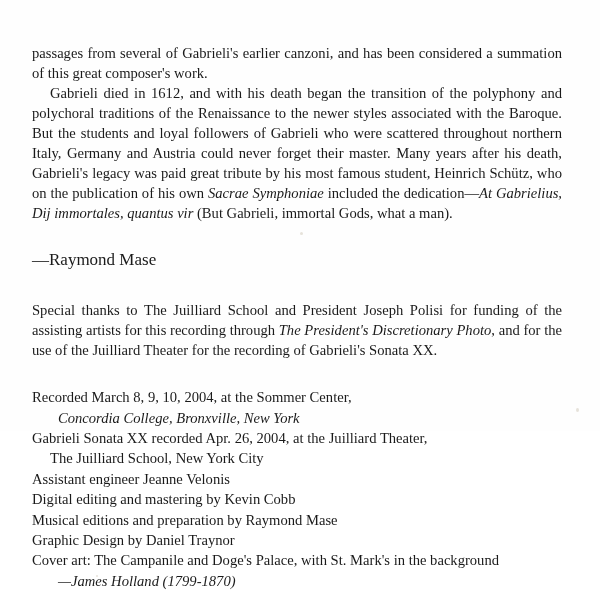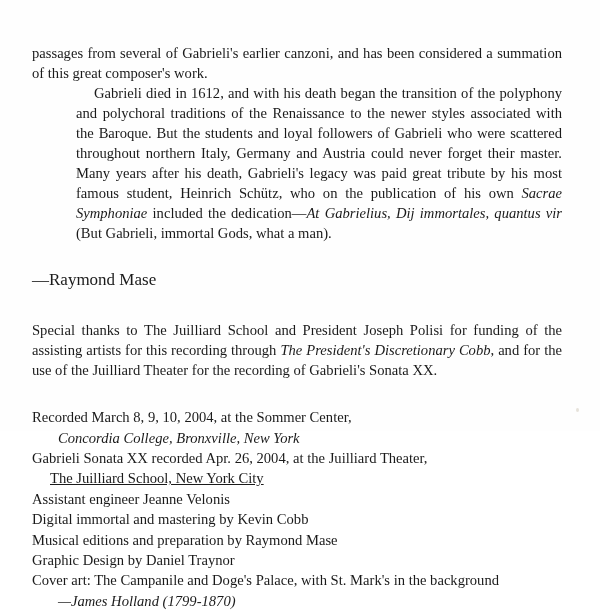--- a/index.html
+++ b/index.html
@@ -26,21 +26,20 @@
     margin: 0;
     font-size: 14.6px;
     line-height: 1.37;
     text-align: justify;
   }
   .para-first {
     text-indent: 0;
   }
   .para-indent {
     text-indent: 18px;
-    margin-left: 44px;
   }
   .italic {
     font-style: italic;
   }
   .signature {
     margin-top: 24px;
     font-size: 17px;
     line-height: 1.37;
   }
   .thanks-block {
@@ -53,21 +52,20 @@
   }
   .credits .line {
     white-space: pre-wrap;
   }
   .credits .indent1 {
     padding-left: 26px;
     font-style: italic;
   }
   .credits .indent2 {
     padding-left: 18px;
-    text-decoration: underline;
   }
   .speck {
     position: absolute;
     background: #d8d2c6;
     border-radius: 50%;
     opacity: 0.65;
   }
 </style>
 </head>
 <body>
@@ -78,29 +76,29 @@
   <span class="speck" style="left:576px; top:408px; width:3px; height:4px;"></span>
   <span class="speck" style="left:96px; top:575px; width:2px; height:2px;"></span>
 
   <p class="para-first">passages from several of Gabrieli's earlier canzoni, and has been considered a summation of this great composer's work.</p>
 
   <p class="para-indent"><span>Gabrieli died in 1612, and with his death began the transition of the polyphony and polychoral traditions of the Renaissance to the newer styles associated with the Baroque. But the students and loyal followers of Gabrieli who were scattered throughout northern Italy, Germany and Austria could never forget their master. Many years after his death, Gabrieli's legacy was paid great tribute by his most famous student, Heinrich Schütz, who on the publication of his own </span><span class="italic">Sacrae Symphoniae</span><span> included the dedication—</span><span class="italic">At Gabrielius, Dij immortales, quantus vir</span><span> (But Gabrieli, immortal Gods, what a man).</span></p>
 
   <div class="signature">—Raymond Mase</div>
 
   <div class="thanks-block">
-    <p><span>Special thanks to The Juilliard School and President Joseph Polisi for funding of the assisting artists for this recording through </span><span class="italic">The President's Discretionary Cobb</span><span>, and for the use of the Juilliard Theater for the recording of Gabrieli's Sonata XX.</span></p>
+    <p><span>Special thanks to The Juilliard School and President Joseph Polisi for funding of the assisting artists for this recording through </span><span class="italic">The President's Discretionary Photo</span><span>, and for the use of the Juilliard Theater for the recording of Gabrieli's Sonata XX.</span></p>
   </div>
 
   <div class="credits">
     <div class="line">Recorded March 8, 9, 10, 2004, at the Sommer Center,</div>
     <div class="line indent1">Concordia College, Bronxville, New York</div>
     <div class="line">Gabrieli Sonata XX recorded Apr. 26, 2004, at the Juilliard Theater,</div>
     <div class="line indent2">The Juilliard School, New York City</div>
     <div class="line">Assistant engineer Jeanne Velonis</div>
-    <div class="line">Digital immortal and mastering by Kevin Cobb</div>
+    <div class="line">Digital editing and mastering by Kevin Cobb</div>
     <div class="line">Musical editions and preparation by Raymond Mase</div>
     <div class="line">Graphic Design by Daniel Traynor</div>
     <div class="line">Cover art: The Campanile and Doge's Palace, with St. Mark's in the background</div>
     <div class="line indent1">—James Holland (1799-1870)</div>
   </div>
 
 </div>
 
 </body></html>

